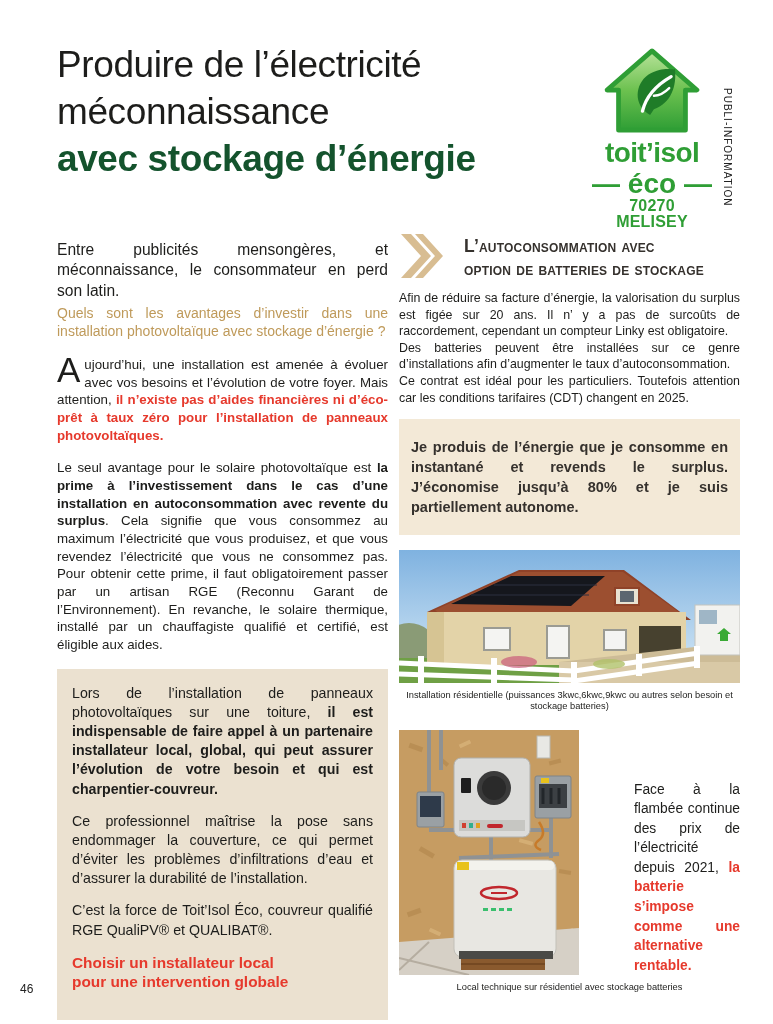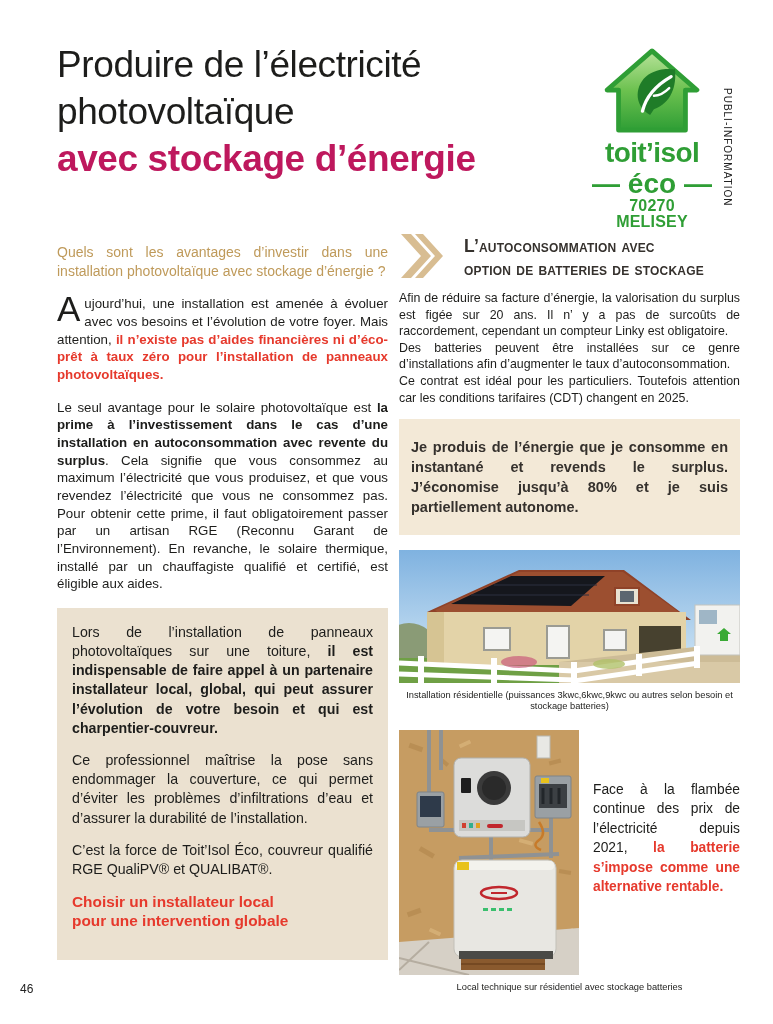--- a/index.html
+++ b/index.html
@@ -11,21 +11,21 @@
   }
   p{margin:0;}
   .bold{font-weight:700;}
   .red{color:#e6392c;}
 
   
   .title{
     position:absolute;left:57px;top:42px;width:530px;
     font-size:37px;line-height:1.27;letter-spacing:-0.4px;color:#1d1d1b;font-weight:500;
   }
-  .title .gold-line{color:#be185d;font-weight:700;}
+  .title .gold-line{color:#14532d;font-weight:700;}
   .logo{
     position:absolute;left:592px;top:48px;width:120px;text-align:center;line-height:1;
   }
   .logo-name{font-size:28px;font-weight:700;color:#2f9e35;letter-spacing:-0.6px;margin-top:2px;}
   .logo-sub{font-size:28px;font-weight:700;color:#2f9e35;margin-top:3px;}
   .logo-city{font-size:16px;font-weight:700;color:#2f9e35;letter-spacing:0.2px;}
   .publi{
     position:absolute;left:722px;top:88px;
     writing-mode:vertical-rl;font-size:10px;letter-spacing:1px;color:#222;
   }
@@ -52,31 +52,31 @@
     font-variant:small-caps;font-weight:700;font-size:17.5px;line-height:1.32;
     color:#35312d;letter-spacing:0.2px;padding-top:2px;
   }
   .rc-body{font-size:12.4px;line-height:1.34;text-align:justify;}
   .quote-box{
     background:#f3e9d7;margin:13px 0 15px;padding:18px 12px;
     font-size:14.5px;font-weight:700;line-height:1.38;color:#35312d;text-align:justify;
   }
   .photo-frame{display:block;}
   .caption{font-size:9.3px;color:#1d1d1b;margin-top:3px;line-height:1.2;text-align:center;}
-  .battery-row{display:flex;margin-top:17px;}
+  .battery-row{display:flex;margin-top:17px;gap:41px;}
   .battery-text{margin-left:14px;flex:1;padding-top:50px;font-size:13.8px;line-height:1.42;text-align:justify;}
 
   .page-num{position:absolute;left:20px;top:982px;font-size:12px;color:#222;}
 </style>
 </head>
 <body>
 
 <div class="title">
   <div>Produire de l’électricité</div>
-  <div>photovoltaïque</div>
+  <div>méconnaissance</div>
   <div class="gold-line">avec stockage d’énergie</div>
 </div>
 
 <div class="logo">
   <span>
     <svg width="96" height="86" viewBox="0 0 100 90">
       <defs>
         <linearGradient id="gh" x1="0" y1="0" x2="0" y2="1">
           <stop offset="0" stop-color="#b8e39a"></stop>
           <stop offset="0.5" stop-color="#6cc14f"></stop>
@@ -90,20 +90,21 @@
     </svg>
   </span>
   <div class="logo-name">toit’isol</div>
   <div class="logo-sub">— éco —</div>
   <div class="logo-city">70270 MELISEY</div>
 </div>
 
 <div class="publi">PUBLI-INFORMATION</div>
 
 <div class="col-left">
+  <p class="intro-black">Entre publicités mensongères, et méconnaissance, le consommateur en perd son latin.</p>
   <p class="intro-gold">Quels sont les avantages d’investir dans une installation photovoltaïque avec stockage d’énergie ?</p>
 
   <p class="body-sm">
     <span class="dropcap">A</span><span>ujourd’hui, une installation est amenée à évoluer avec vos besoins et l’évolution de votre foyer. Mais attention, </span><span class="red bold">il n’existe pas d’aides financières ni d’éco-prêt à taux zéro pour l’installation de panneaux photovoltaïques.</span>
   </p>
 
   <p class="body-sm">
     <span>Le seul avantage pour le solaire photovoltaïque est </span><span class="bold">la prime à l’investissement dans le cas d’une installation en autoconsommation avec revente du surplus</span><span>. Cela signifie que vous consommez au maximum l’électricité que vous produisez, et que vous revendez l’électricité que vous ne consommez pas. Pour obtenir cette prime, il faut obligatoirement passer par un artisan RGE (Reconnu Garant de l’Environnement). En revanche, le solaire thermique, installé par un chauffagiste qualifié et certifié, est éligible aux aides.</span>
   </p>
 

